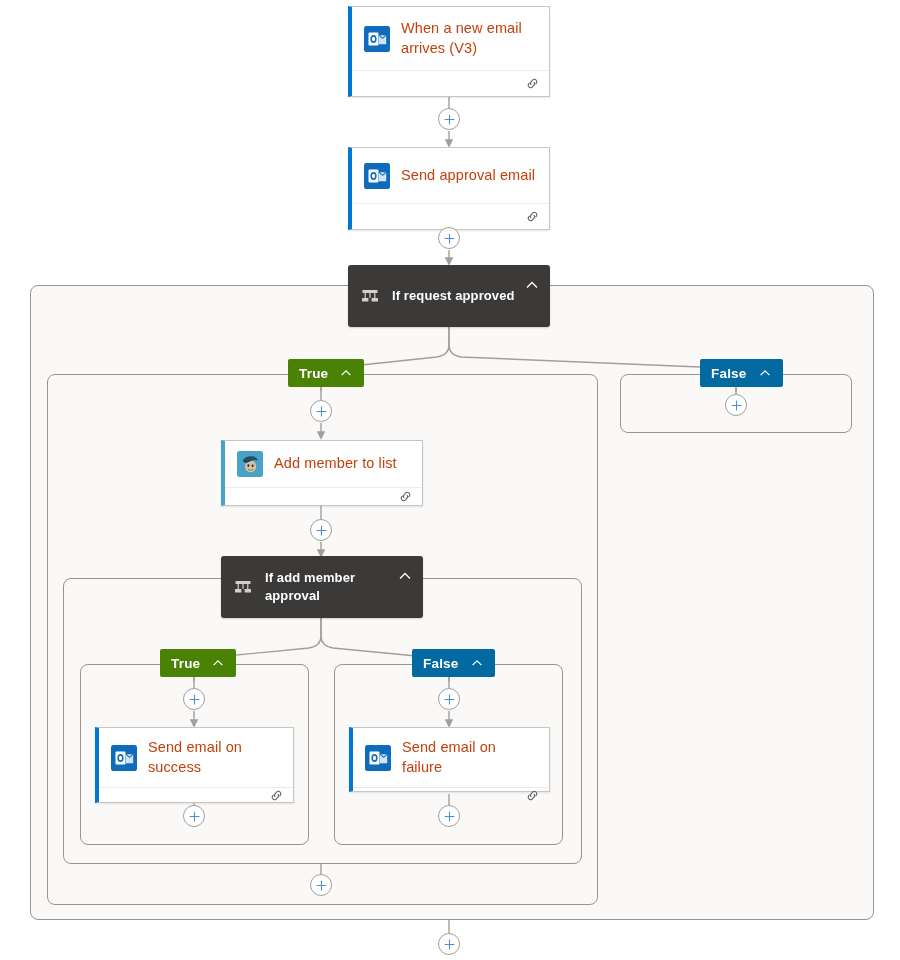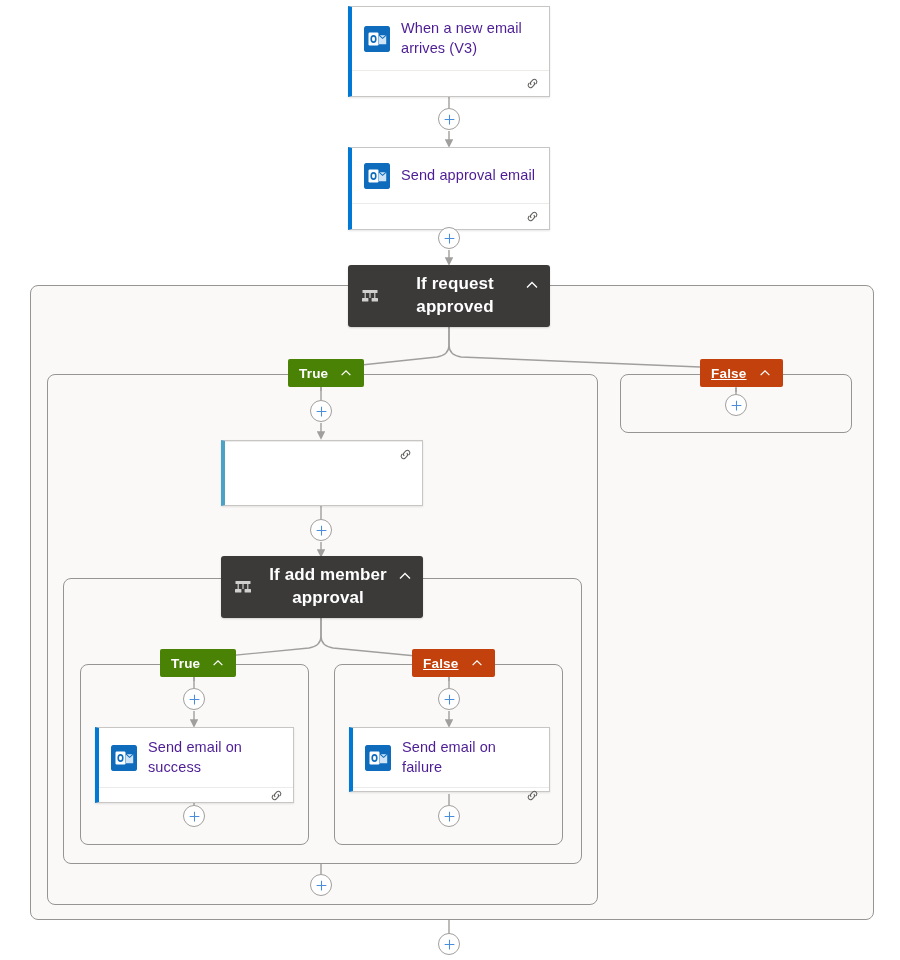--- a/index.html
+++ b/index.html
@@ -44,21 +44,21 @@
   }
   .card-icon {
     width: 26px; height: 26px;
     flex: 0 0 26px;
     border-radius: 2px;
     display: block;
   }
   .card-title {
     font-size: 14.5px;
     line-height: 1.35;
-    color: #4c1d95;
+    color: #c2410c;
     font-weight: 400;
     letter-spacing: 0.1px;
   }
   .card-footer {
     height: 26px;
     border-top: 1px solid #edebe9;
     display: flex;
     align-items: center;
     justify-content: flex-end;
     padding-right: 9px;
@@ -72,46 +72,45 @@
     border-radius: 3px;
     display: flex;
     align-items: center;
     padding: 0 10px 0 12px;
     box-shadow: 0 1px 2px rgba(0,0,0,0.16);
   }
   .cond-icon { width: 20px; height: 20px; flex: 0 0 20px; margin-right: 12px; }
   .cond-title {
     flex: 1;
     color: #ffffff;
-    font-size: 17px;
+    font-size: 13px;
     font-weight: 700;
     line-height: 1.35;
     letter-spacing: 0.1px;
-    text-align: center;
   }
   .chev { width: 16px; height: 16px; flex: 0 0 16px; margin-left: 6px; align-self: flex-start; margin-top: 12px;}
 
   
   .pill {
     position: absolute;
     display: flex;
     align-items: center;
     justify-content: center;
     gap: 11px;
     height: 28px;
     padding: 0 11px;
     border-radius: 2px;
     color: #ffffff;
     font-size: 13.5px;
     font-weight: 700;
     letter-spacing: 0.2px;
     z-index: 6;
   }
   .pill.true  { background: #498205; }
-  .pill.false { background: #c2410c; text-decoration: underline; }
+  .pill.false { background: #0369a1; }
   .pill .chev2 { width: 14px; height: 14px; display: block; }
 
   
   .plus {
     position: absolute;
     width: 22px; height: 22px;
     border-radius: 50%;
     background: #ffffff;
     border: 1px solid #a19f9d;
     display: flex; align-items: center; justify-content: center;
@@ -254,20 +253,32 @@
     </div>
 
     <div class="pill false" style="left:700px; top:359px;">
       <span>False</span>
       <svg class="chev2" viewBox="0 0 16 16">
         <path d="M3 10.5 L8 5.5 L13 10.5" fill="none" stroke="#ffffff" stroke-width="1.4"></path>
       </svg>
     </div>
 
     <div class="card mailchimp" style="left:221px; top:440px; width:202px; height:66px;">
+      <div class="card-body">
+        <svg class="card-icon" viewBox="0 0 26 26">
+          <rect width="26" height="26" rx="2" fill="#4aa3c7"></rect>
+          <ellipse cx="13.6" cy="15.4" rx="5.6" ry="5.9" fill="#d9c2a3"></ellipse>
+          <ellipse cx="11.4" cy="14.6" rx="1" ry="1.3" fill="#2b2b2b"></ellipse>
+          <ellipse cx="15.6" cy="14.8" rx="1" ry="1.3" fill="#2b2b2b"></ellipse>
+          <path d="M11 18.4 q2.6 1.7 5.2 0" fill="none" stroke="#8a6a46" stroke-width="0.9"></path>
+          <path d="M5.8 9.6 q3.2 -5.2 9.6 -4.3 q5 0.7 5.4 4.1 q-5.4 -1.4 -9.3 1.6 q-3.4 2.6 -5.7 -1.4 z" fill="#1f4e66"></path>
+          <path d="M6 9.9 q4.6 1.9 8.6 -0.6" fill="none" stroke="#17394b" stroke-width="0.8"></path>
+        </svg>
+        <div class="card-title">Add member to list</div>
+      </div>
       <div class="card-footer">
         <svg class="link-icon" viewBox="0 0 16 16">
           <g fill="none" stroke="#605e5c" stroke-width="1.1">
             <path d="M6.6 9.6 a2.6 2.6 0 0 1 0-3.6 l2-2 a2.6 2.6 0 0 1 3.6 3.6 l-1 1"></path>
             <path d="M9.4 6.4 a2.6 2.6 0 0 1 0 3.6 l-2 2 a2.6 2.6 0 0 1 -3.6 -3.6 l1 -1"></path>
           </g>
         </svg>
       </div>
     </div>
 

